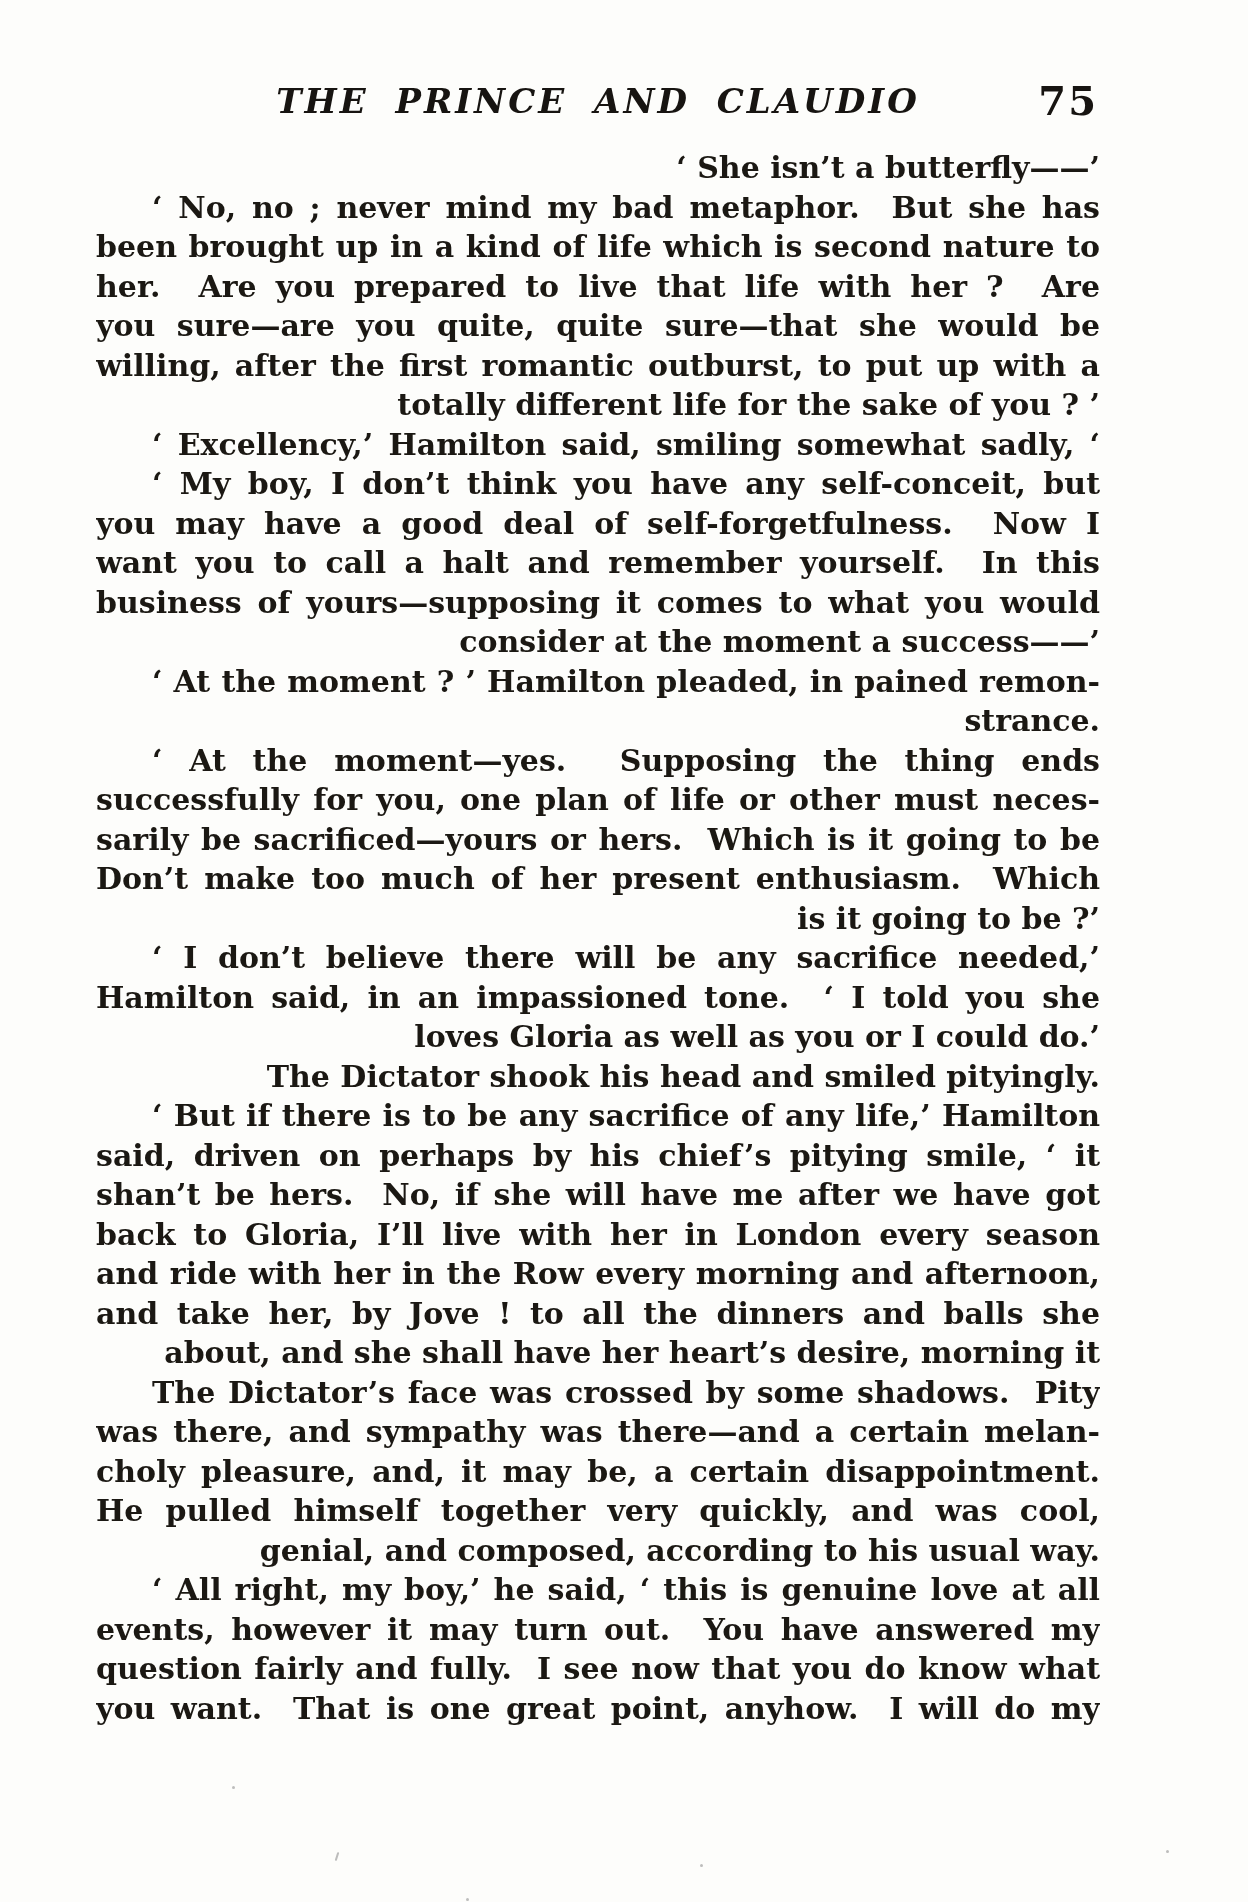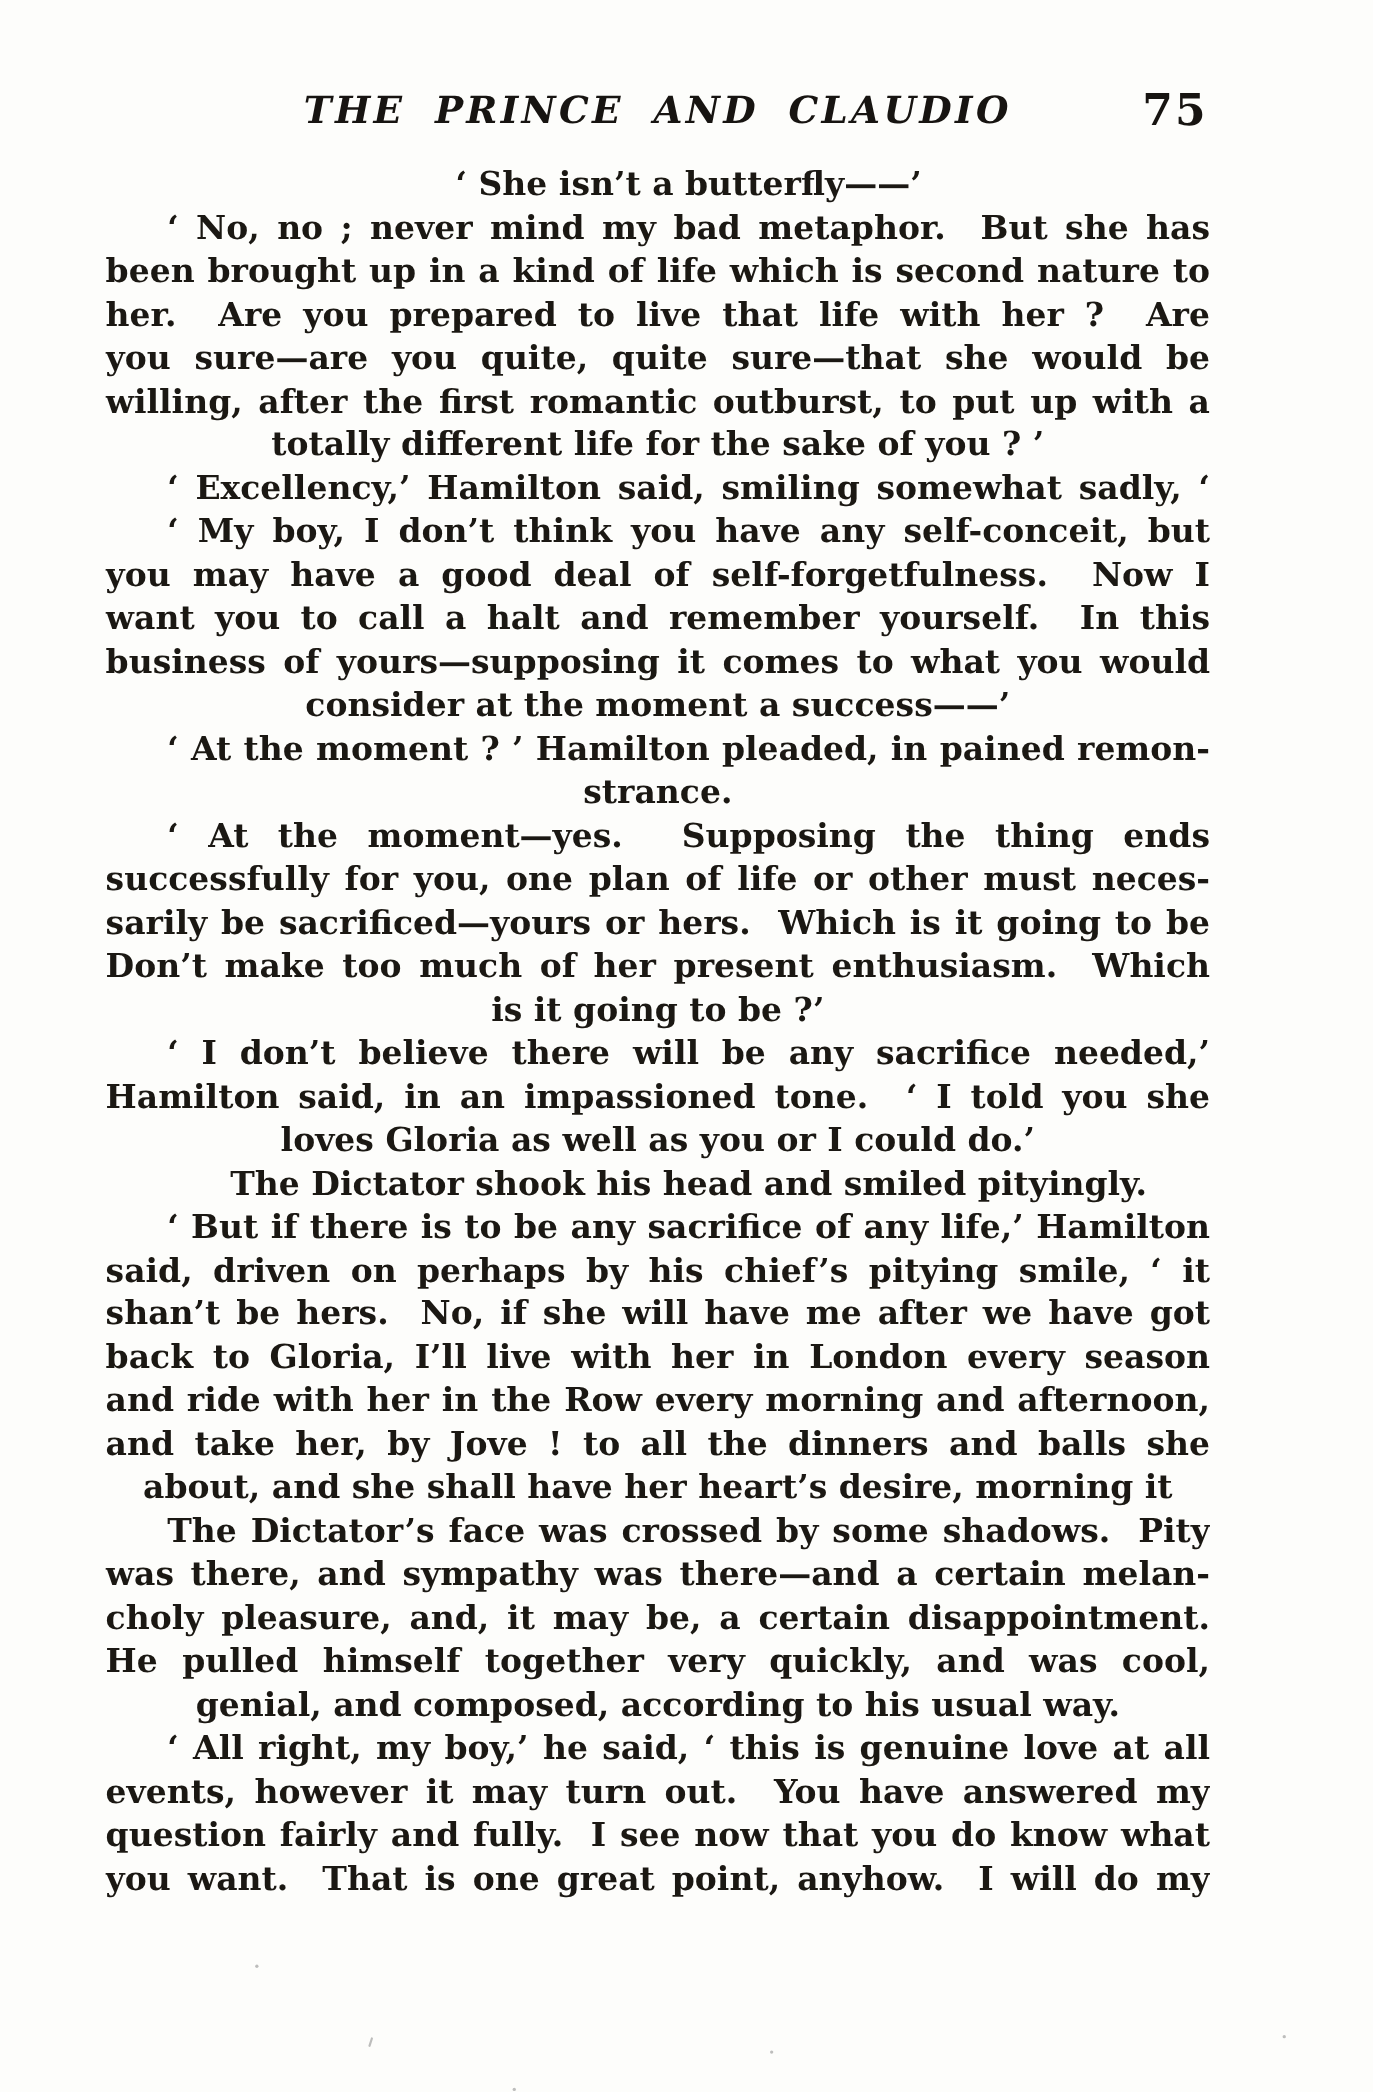--- a/index.html
+++ b/index.html
@@ -51,21 +51,21 @@
     left: 96px;
     top: 148px;
     width: 1004px;
     font-size: 30px;
     line-height: 39.5px;
   }
   .ln {
     height: 39.5px;
     overflow: hidden;
     white-space: pre-wrap;
-    text-align: center;
+    text-align: right;
   }
   .ln.jst {
     text-align: justify;
     text-align-last: justify;
   }
   .ln.ind {
     padding-left: 56px;
   }
   
   .speck {

